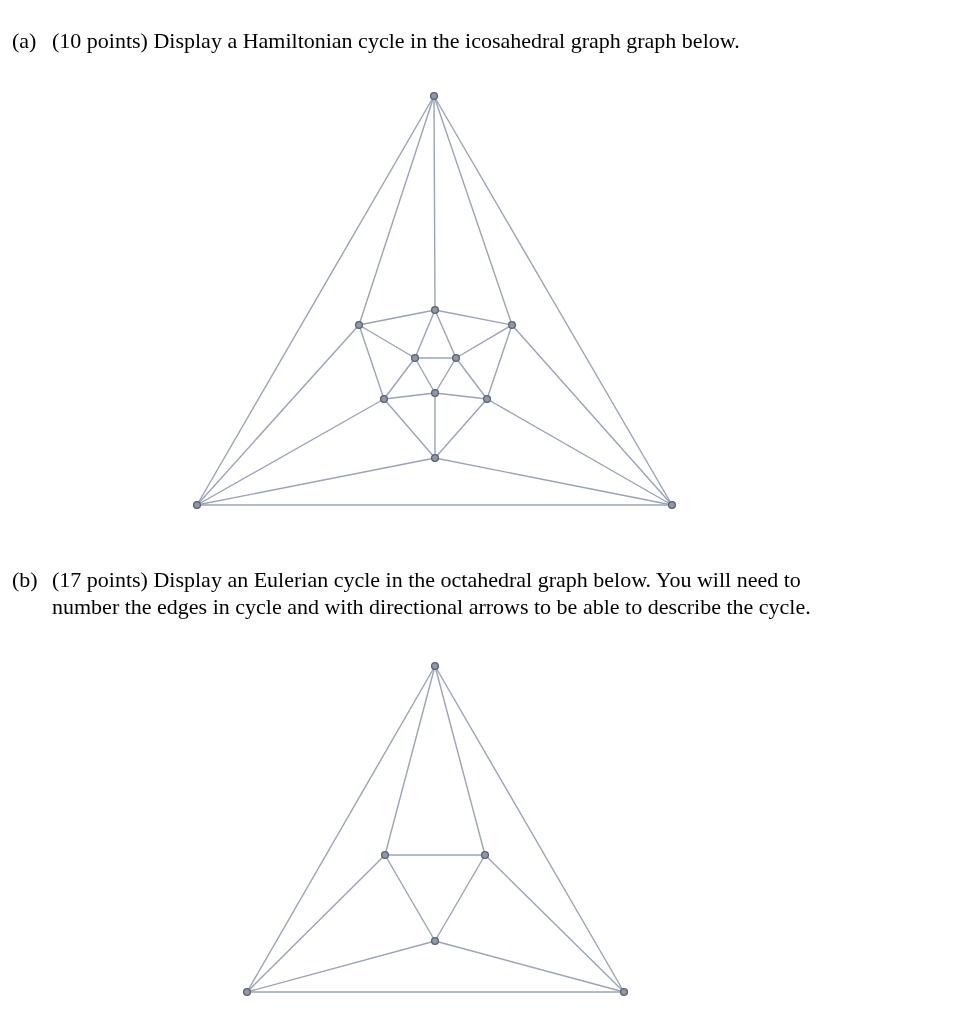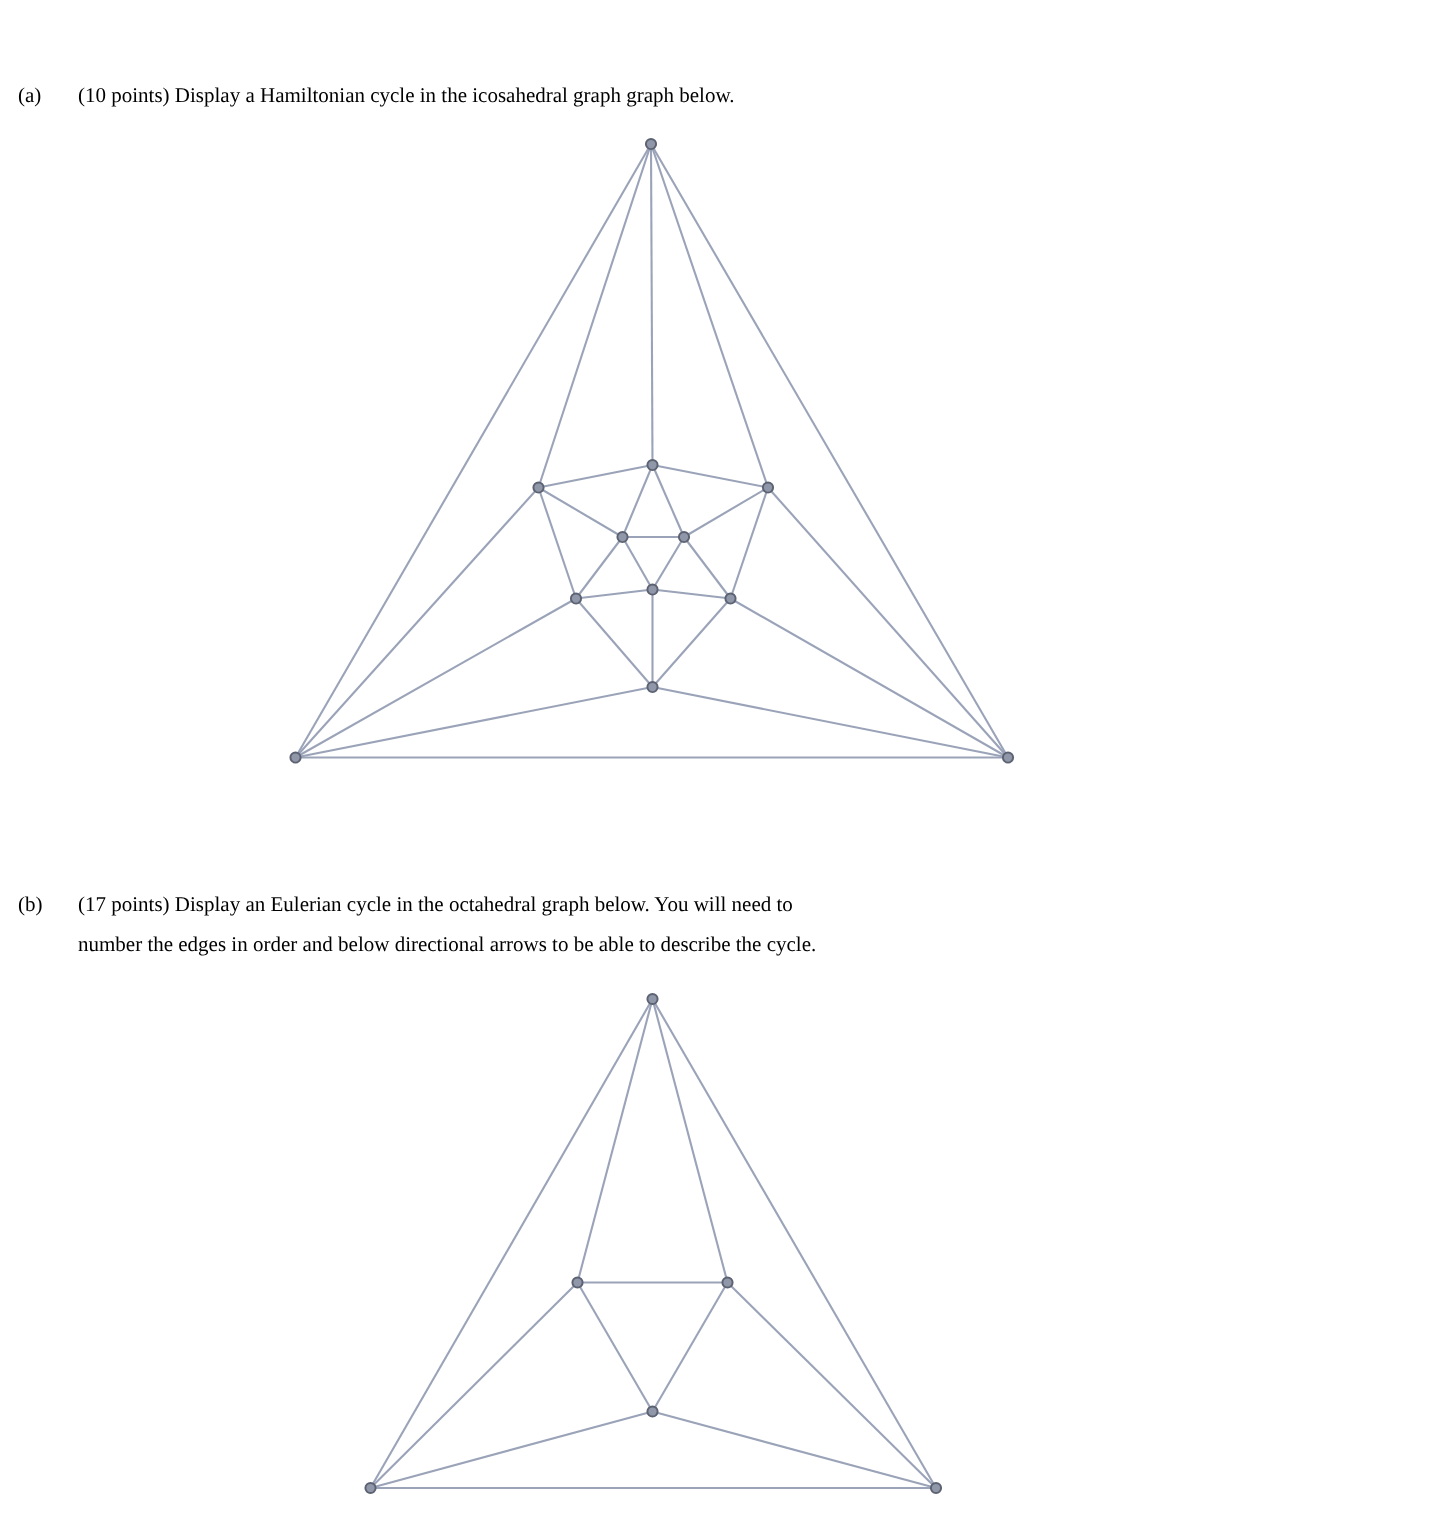--- a/index.html
+++ b/index.html
@@ -1,18 +1,18 @@
 <!DOCTYPE html>
 <html><head>
 <meta charset="utf-8">
 <style>
   html, body { margin: 0; padding: 0; background: #ffffff; }
   body { width: 953px; height: 1024px; position: relative; overflow: hidden;
          font-family: "Liberation Serif", "DejaVu Serif", serif; color: #000; }
-  .q { position: absolute; left: 12px; font-size: 14px; line-height: 27px; white-space: nowrap; margin-top: 24px; }
+  .q { position: absolute; left: 12px; font-size: 22px; line-height: 27px; white-space: nowrap; }
   .q .lbl { display: inline-block; width: 40px; }
   .q .cont { display: block; padding-left: 40px; }
   #qa { top: 27px; }
   #qb { top: 566px; }
   svg.graph { position: absolute; left: 0; top: 0; }
   svg.graph line { stroke: #9aa3b8; stroke-width: 1.4; }
   svg.graph circle { fill: #8f97a8; stroke: #5c6272; stroke-width: 1.3; }
 </style>
 </head>
 <body>
@@ -61,21 +61,21 @@
     <circle cx="415" cy="358" r="3.4"></circle>
     <circle cx="456" cy="358" r="3.4"></circle>
     <circle cx="435" cy="393" r="3.4"></circle>
     <circle cx="384" cy="399" r="3.4"></circle>
     <circle cx="487" cy="399" r="3.4"></circle>
     <circle cx="435" cy="458" r="3.4"></circle>
   </svg>
 
 <div class="q" id="qb">
   <span class="lbl">(b)</span><span>(17 points) Display an Eulerian cycle in the octahedral graph below.  You will need to</span>
-  <span class="cont">number the edges in order and below directional arrows to be able to describe the cycle.</span>
+  <span class="cont">number the edges in cycle and with directional arrows to be able to describe the cycle.</span>
 </div>
 
 <svg class="graph" id="graph-b" width="953" height="1024" viewBox="0 0 953 1024">
     <line x1="435" y1="666" x2="247" y2="992"></line>
     <line x1="435" y1="666" x2="624" y2="992"></line>
     <line x1="435" y1="666" x2="385" y2="855"></line>
     <line x1="435" y1="666" x2="485" y2="855"></line>
     <line x1="385" y1="855" x2="485" y2="855"></line>
     <line x1="385" y1="855" x2="435" y2="941"></line>
     <line x1="485" y1="855" x2="435" y2="941"></line>

